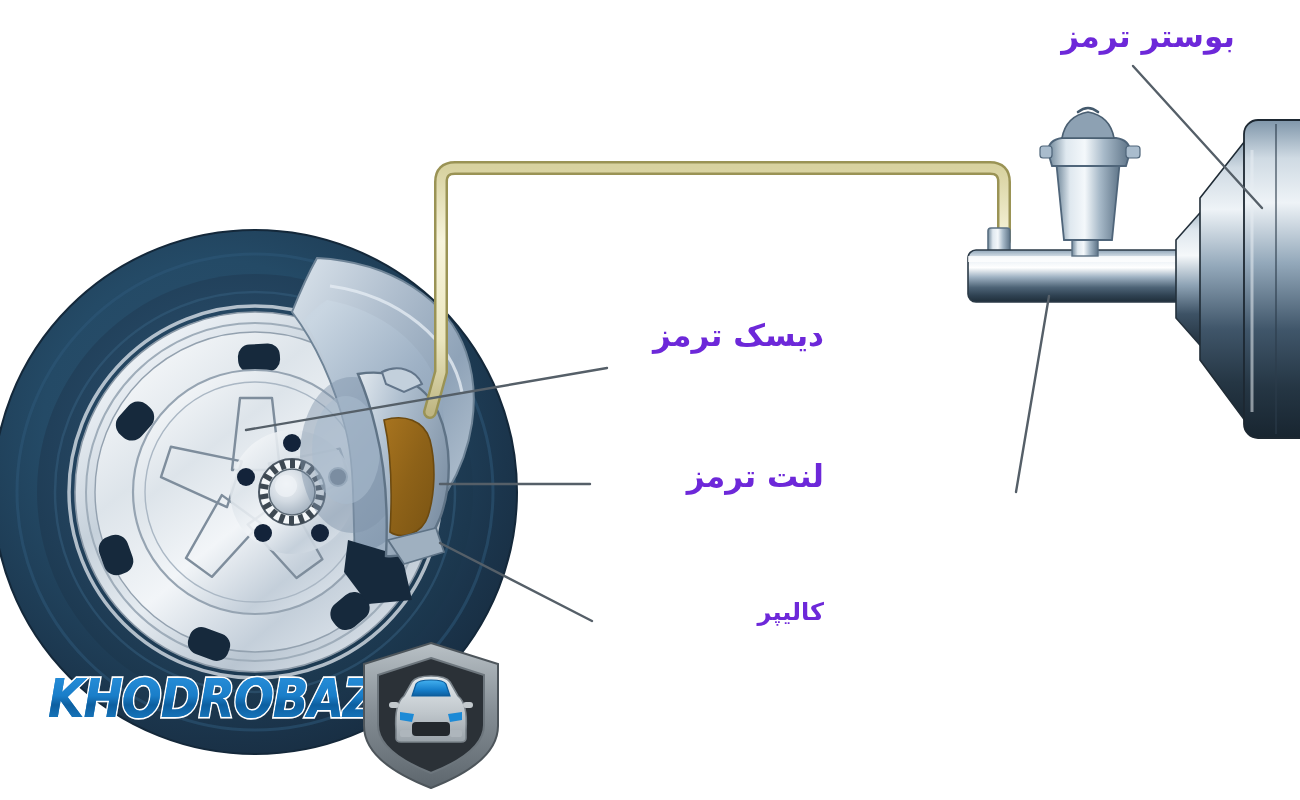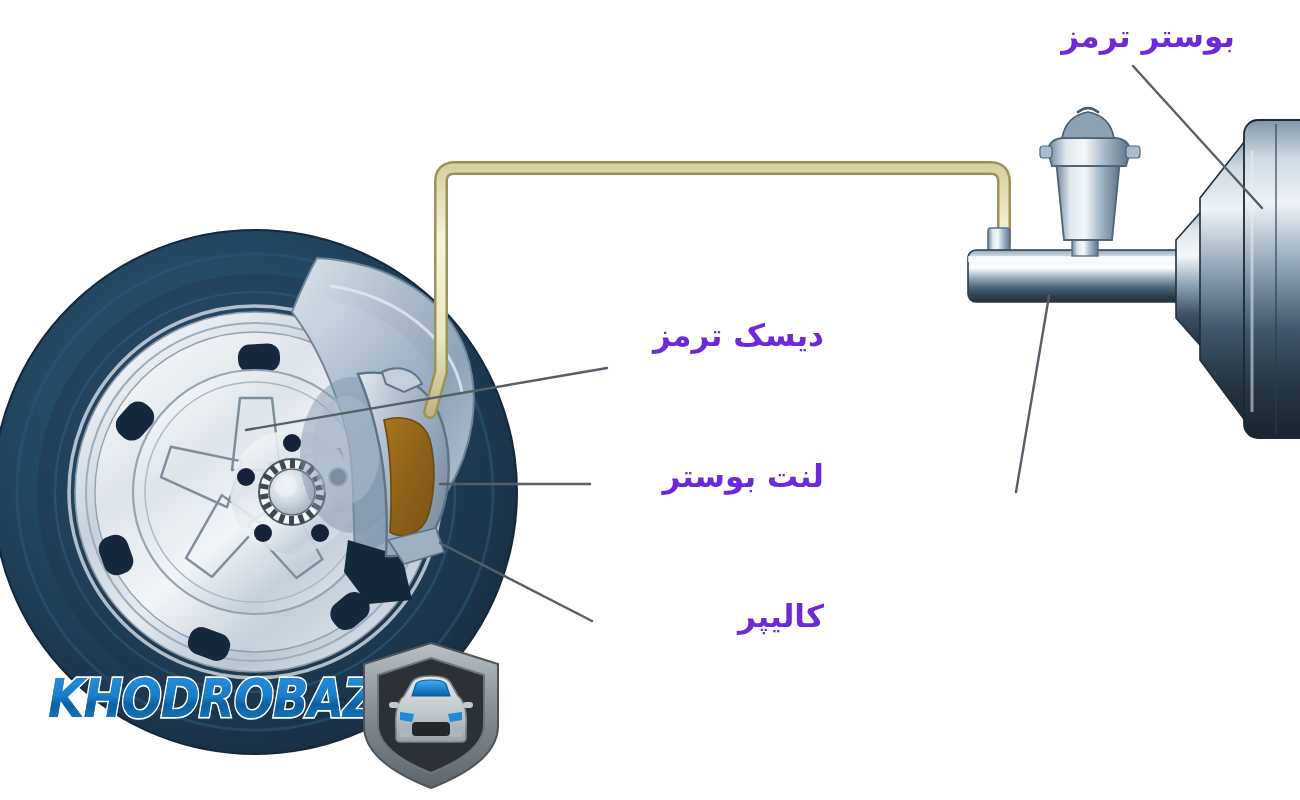--- a/index.html
+++ b/index.html
@@ -28,21 +28,21 @@
     font-family: "DejaVu Sans", sans-serif;
     font-weight: bold;
     white-space: nowrap;
     direction: rtl;
     unicode-bidi: bidi-override;
     text-align: right;
     letter-spacing: 0px;
   }
   #label-brake-disc  { right: 476px; top: 310px; font-size: 31px; margin-top: 7px; }
   #label-brake-pad   { right: 476px; top: 458px; font-size: 31px; }
-  #label-caliper     { right: 476px; top: 598px; font-size: 31px; }
+  #label-caliper     { right: 476px; top: 598px; font-size: 24px; }
   #label-booster     { right: 65px;  top: 18px;  font-size: 31px; }
   #label-master-cyl  { right: 60px;  top: 500px; font-size: 31px; }
 
   
   #watermark {
     position: absolute;
     left: 44px;
     top: 648px;
     width: 470px;
     height: 135px;
@@ -384,21 +384,21 @@
     <g stroke="#555f68" stroke-width="2.4" fill="none" stroke-linecap="round">
       <line x1="607" y1="368" x2="246" y2="430"></line>
       <line x1="590" y1="484" x2="440" y2="484"></line>
       <line x1="592" y1="621" x2="440" y2="543"></line>
       <line x1="1133" y1="66" x2="1262" y2="208"></line>
       <line x1="1016" y1="492" x2="1049" y2="296"></line>
     </g>
   </svg>
 
   <div class="callout-label" id="label-brake-disc">دیسک ترمز</div>
-  <div class="callout-label" id="label-brake-pad">لنت بوستر</div>
+  <div class="callout-label" id="label-brake-pad">لنت ترمز</div>
   <div class="callout-label" id="label-caliper">کالیپر</div>
   <div class="callout-label" id="label-booster">بوستر ترمز</div>
 
   <div id="watermark">
     <div id="wm-text">KHODROBAZAN</div>
     <div id="wm-text-fill">KHODROBAZAN</div>
 
     <svg id="wm-shield" viewBox="0 0 150 155" xmlns="http://www.w3.org/2000/svg">
       <path d="M75,5 L142,26 L142,88 Q142,124 75,150 Q8,124 8,88 L8,26 Z" fill="url(#gShieldBorder)" stroke="#4d555b" stroke-width="2"></path>
       <path d="M75,20 L128,37 L128,87 Q128,114 75,135 Q22,114 22,87 L22,37 Z" fill="#2b3137" stroke="#6d767d" stroke-width="2"></path>

